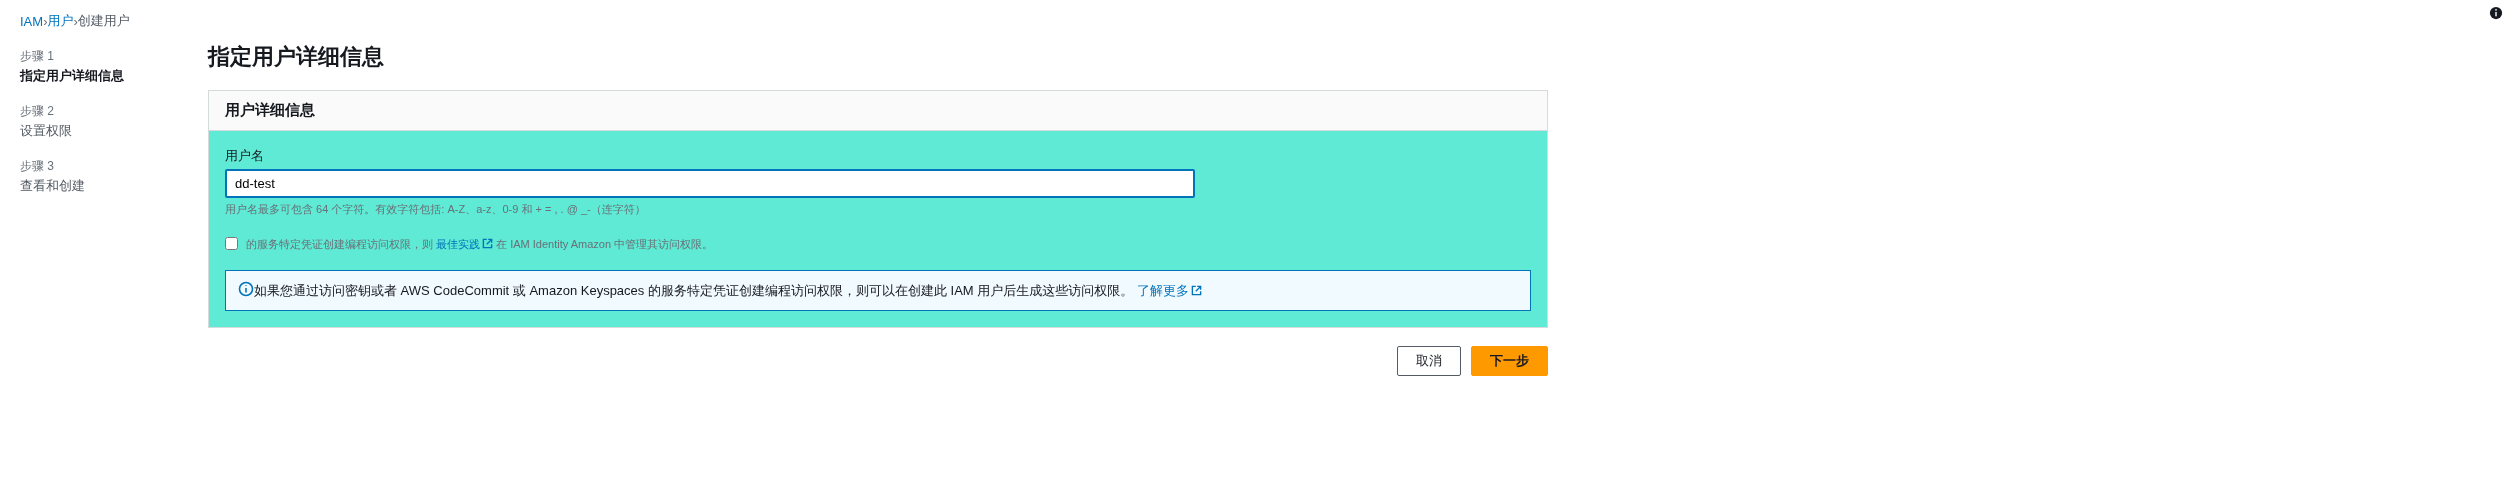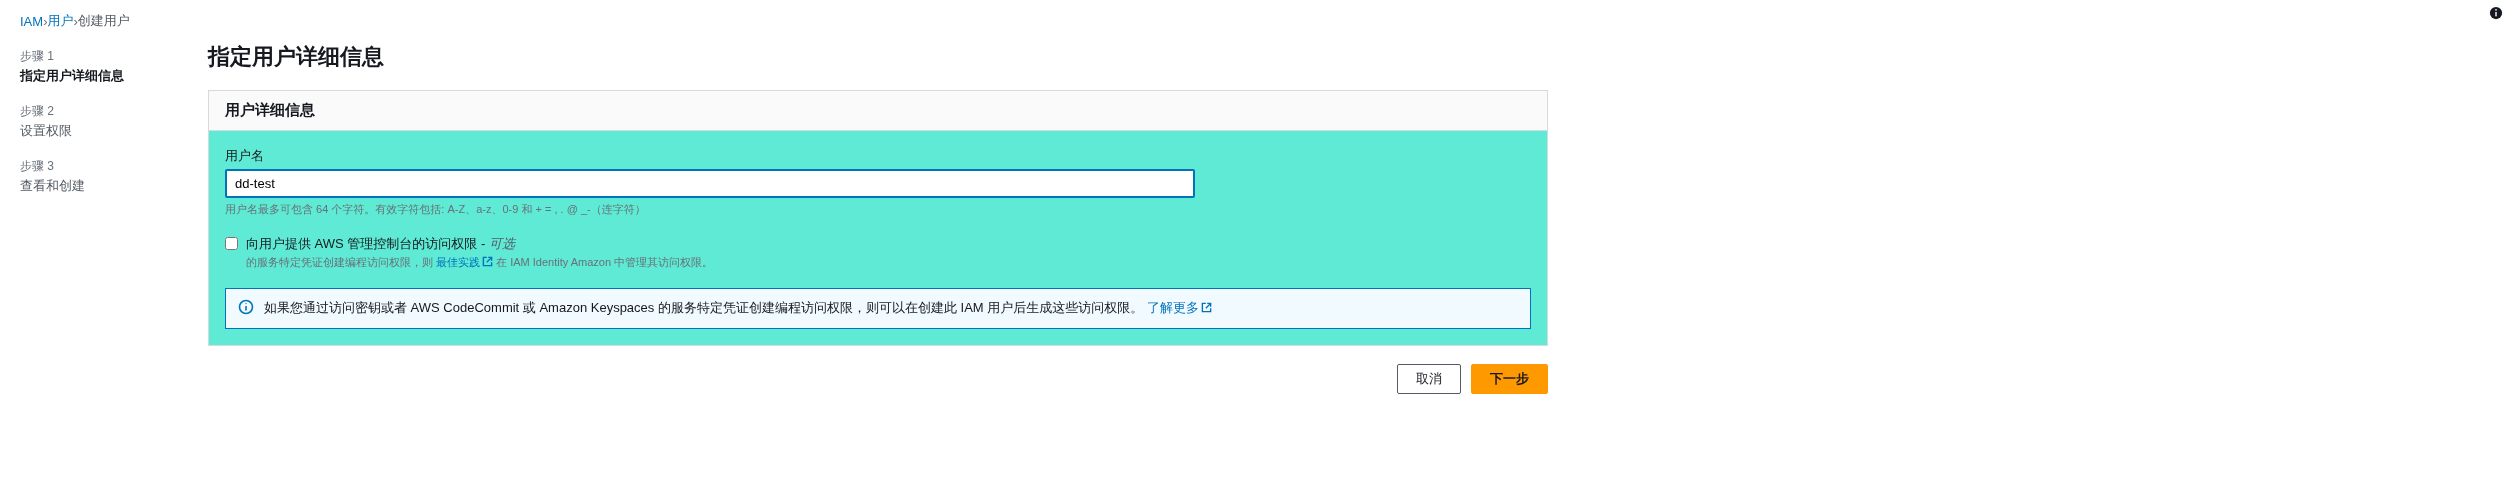--- a/index.html
+++ b/index.html
@@ -109,21 +109,22 @@
   }
   .link { color: #0073bb; text-decoration: none; cursor: pointer; }
   .ext-icon {
     display: inline-block;
     vertical-align: -1px;
     margin-left: 2px;
   }
 
   .info-box {
     display: flex;
-    gap: 10px;
+    align-items: center;
+    gap: 0;
     border: 1px solid #0073bb;
     background: #f1faff;
     padding: 10px 12px;
     margin-top: 18px;
     font-size: 13px;
   }
   .info-icon {
     flex-shrink: 0;
     color: #0073bb;
   }
@@ -198,23 +199,20 @@
         <div class="panel-header">用户详细信息</div>
         <div class="panel-body">
 
           <div class="field-label">用户名</div>
           <input type="text" class="text-input" value="dd-test" style="">
           <div class="helper">用户名最多可包含 64 个字符。有效字符包括: A-Z、a-z、0-9 和 + = , . @ _-（连字符）</div>
 
           <div class="checkbox-row">
             <input type="checkbox" style="">
             <div class="checkbox-texts">
-              <div class="cb-label">
-                <span>向用户提供 AWS 管理控制台的访问权限 - </span><span class="optional">可选</span>
-              </div>
               <div class="cb-help">
                 <span>的服务特定凭证创建编程访问权限，则 </span><a class="link"><span>最佳实践</span><span class="ext-icon"><svg width="11" height="11" viewBox="0 0 16 16" fill="none" stroke="#0073bb" stroke-width="2">
                         <path d="M7 2H2v12h12V9"></path>
                         <path d="M9 2h5v5"></path>
                         <path d="M14 2L7 9"></path>
                       </svg></span></a><span> 在 IAM Identity Amazon 中管理其访问权限。</span>
               </div>
             </div>
           </div>
 

